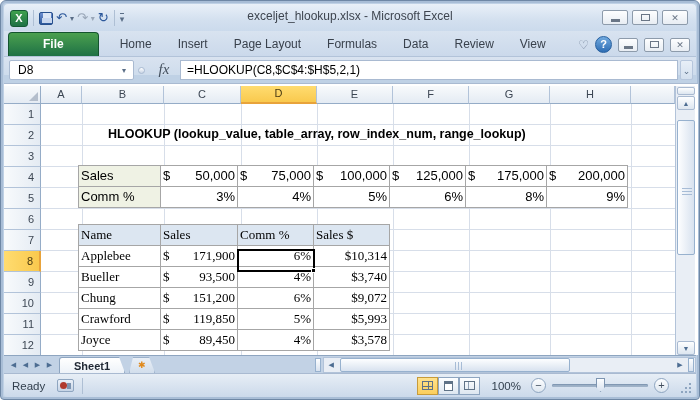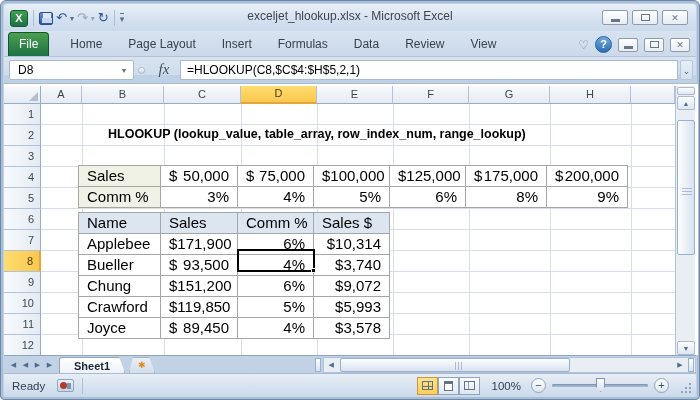--- a/index.html
+++ b/index.html
@@ -27,22 +27,22 @@
   .winbtn { width:26px; height:15px; border:1px solid #8D9BAB; border-radius:2px;
     background:linear-gradient(#FDFEFF,#E8EDF3); color:#6A7686; font-size:9px;
     display:flex; align-items:center; justify-content:center; }
   #win-controls { position:absolute; right:8px; top:6px; display:flex; gap:4px; }
   .min-glyph { width:9px; height:3px; background:#6A7686; margin-top:6px; }
   .max-glyph { width:9px; height:7px; border:1.5px solid #6A7686; }
   
   #tabrow { position:absolute; left:3px; top:30px; right:3px; height:26px;
     background:linear-gradient(#D8E3F0,#CBD9EB); border-bottom:1px solid #B2C3D9; }
   #tabs { position:absolute; left:4px; bottom:0; display:flex; align-items:flex-end; height:24px; }
-  #file-tab { background:linear-gradient(#4BA04F,#1E7145); color:#fff; font-size:12px; font-weight:normal;
-    padding:4px 10px 5px; border-radius:4px 4px 0 0; border:1px solid #14542F; border-bottom:none; margin-right:8px; }
+  #file-tab { background:linear-gradient(#4BA04F,#1E7145); color:#fff; font-size:12px; font-weight:bold;
+    padding:4px 34px 5px; border-radius:4px 4px 0 0; border:1px solid #14542F; border-bottom:none; margin-right:8px; }
   .rtab { font-size:12px; color:#39414C; padding:4px 13px 5px; }
   #ribbon-right { position:absolute; right:6px; top:5px; display:flex; align-items:center; gap:6px; }
   #ribbon-toggle { color:#7A8BA2; font-size:12px; }
   #help-btn { width:17px; height:17px; border-radius:50%; background:linear-gradient(#71AADF,#2E6DB4);
     border:1px solid #27609F; color:#fff; font-size:11px; font-weight:bold; text-align:center; line-height:15px; }
   .winbtn.small { width:20px; height:14px; }
   
   #formulabar { position:absolute; left:3px; top:56px; right:3px; height:18px;
     background:linear-gradient(#D9E3F0,#CEDCEC); display:flex; align-items:center; }
   #namebox { position:absolute; left:5px; top:3px; width:125px; height:20px; background:#fff;
@@ -69,22 +69,22 @@
   .rowh { height:21px; border-right:1px solid #95ACC7; border-bottom:1px solid #B2C3D9;
     background:linear-gradient(90deg,#F8FAFC,#E4EBF3); font-size:11px; color:#3C4653; text-align:right; padding-right:6px; line-height:20px; }
   .rowh.active { background:linear-gradient(90deg,#FFDC70,#F9C94E); border-right:2px solid #E8A33B; color:#4A3B13; }
   #cells { position:absolute; left:37px; top:20px; width:634px; height:252px; background:#fff;
     background-image:repeating-linear-gradient(to bottom, transparent 0 20px, #D7DEE9 20px 21px); }
   .vline { position:absolute; top:0; bottom:0; width:1px; background:#D7DEE9; }
   
   #sheet-title { position:absolute; left:79px; top:123px; height:21px; line-height:21px;
     font-size:12.5px; font-weight:bold; color:#000; white-space:nowrap;margin-left:28px; }
   .xl-table { position:absolute; display:grid; }
-  .cell { border:1px solid #A6A6A6; font-size:15px; color:#000; line-height:19px; background:#fff;
-    padding:0 8px; white-space:nowrap; overflow:hidden; margin:-1px 0 0 -1px; }
+  .cell { border:1px solid #A6A6A6; font-size:13px; color:#000; line-height:19px; background:#fff;
+    padding:0 2px; white-space:nowrap; overflow:hidden; margin:-1px 0 0 -1px; }
   .cell.label { background:#EFF2E4; }
   .cell.thead { background:#DCE6F1; }
   .cell.acct { display:flex; justify-content:space-between; }
   .cell.num { text-align:right; }
   #selection { position:absolute; left:236px; top:248px; width:78px; height:23px;
     border:2px solid #000; pointer-events:auto; }
   #fill-handle { position:absolute; right:-3px; bottom:-3px; width:5px; height:5px; background:#000; border:1px solid #fff; }
   
   #vscroll { position:absolute; left:671px; top:2px; width:20px; height:270px; background:#E9EEF5; border-left:1px solid #B2C3D9; }
   .scr-btn { width:18px; height:14px; margin:1px; background:linear-gradient(#FDFEFF,#DDE6F0); border:1px solid #A9BAD1;
@@ -168,22 +168,22 @@
       <div class="winbtn">
           <span>✕</span>
         </div>
     </div>
   </div>
 
   <div id="tabrow">
     <div id="tabs">
       <div id="file-tab">File</div>
       <div class="rtab">Home</div>
+      <div class="rtab">Insert</div>
       <div class="rtab">Page Layout</div>
-      <div class="rtab">Insert</div>
       <div class="rtab">Formulas</div>
       <div class="rtab">Data</div>
       <div class="rtab">Review</div>
       <div class="rtab">View</div>
     </div>
     <div id="ribbon-right">
       <span id="ribbon-toggle">♡</span>
       <div id="help-btn">?</div>
       <div class="winbtn small">
           <div class="min-glyph"></div>
@@ -285,21 +285,21 @@
       </div>
     <div class="cell label">Comm %</div>
     <div class="cell num">3%</div>
     <div class="cell num">4%</div>
     <div class="cell num">5%</div>
     <div class="cell num">6%</div>
     <div class="cell num">8%</div>
     <div class="cell num">9%</div>
   </div>
 
-  <div class="xl-table" style="left:78px; top:212px; grid-template-columns:82px 77px 76px 76px; grid-auto-rows:21px;">
+  <div class="xl-table" style="left:78px; top:224px; grid-template-columns:82px 77px 76px 76px; grid-auto-rows:21px;font-family:Liberation Serif, serif;">
     <div class="cell thead">Name</div>
     <div class="cell thead">Sales</div>
     <div class="cell thead">Comm %</div>
     <div class="cell thead">Sales $</div>
 
     <div class="cell">Applebee</div>
     <div class="cell acct">
         <span>$</span>
         <span>171,900</span>
       </div>

